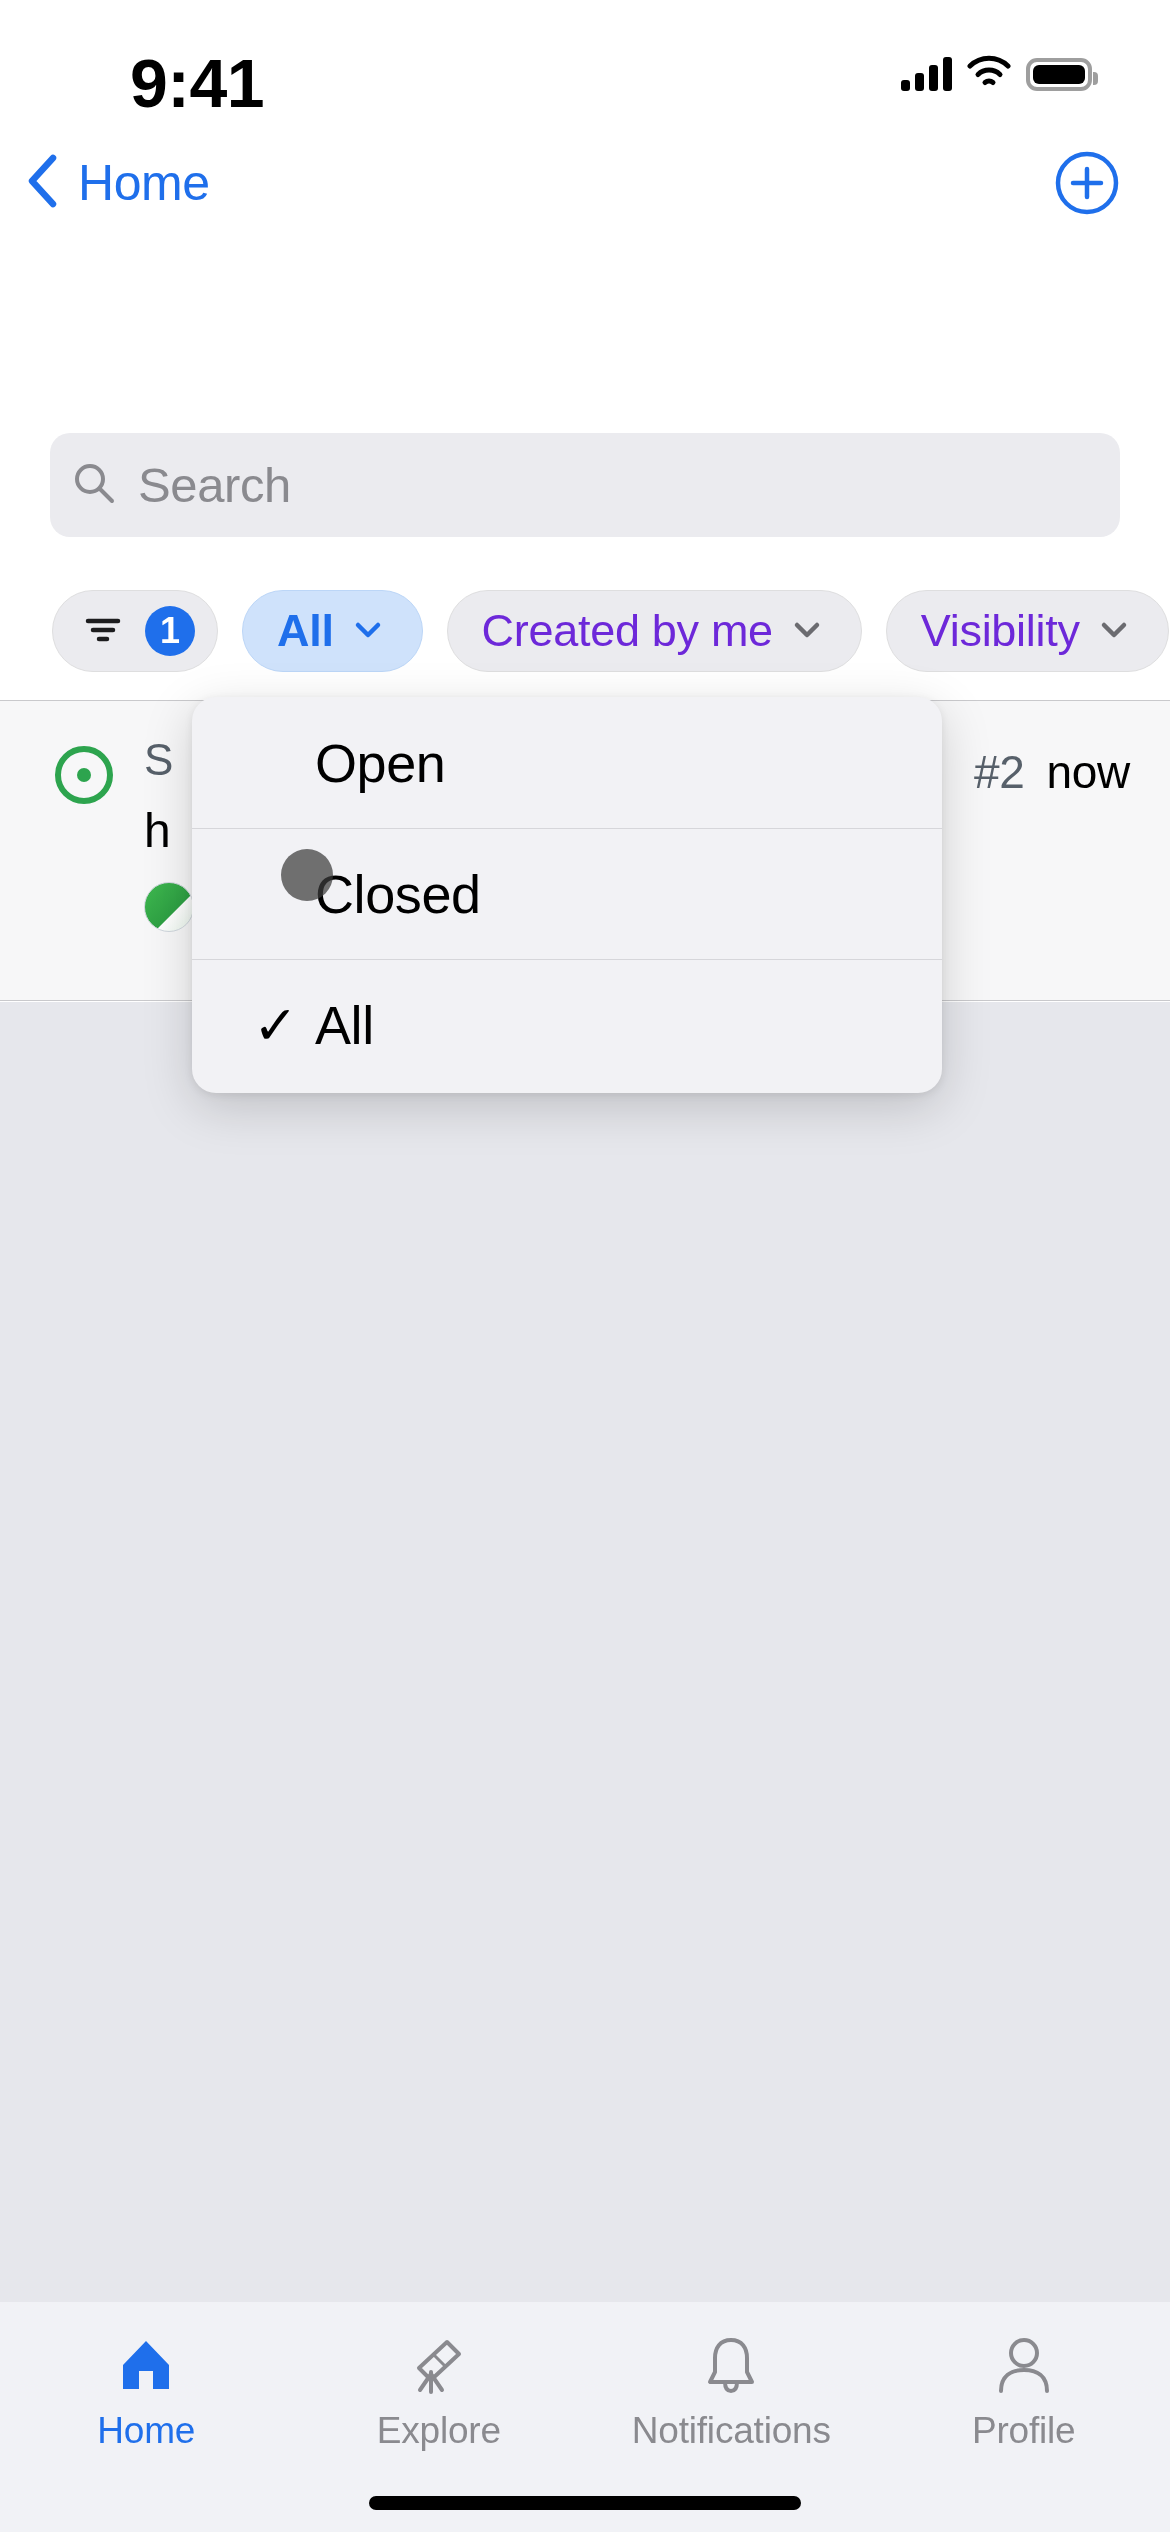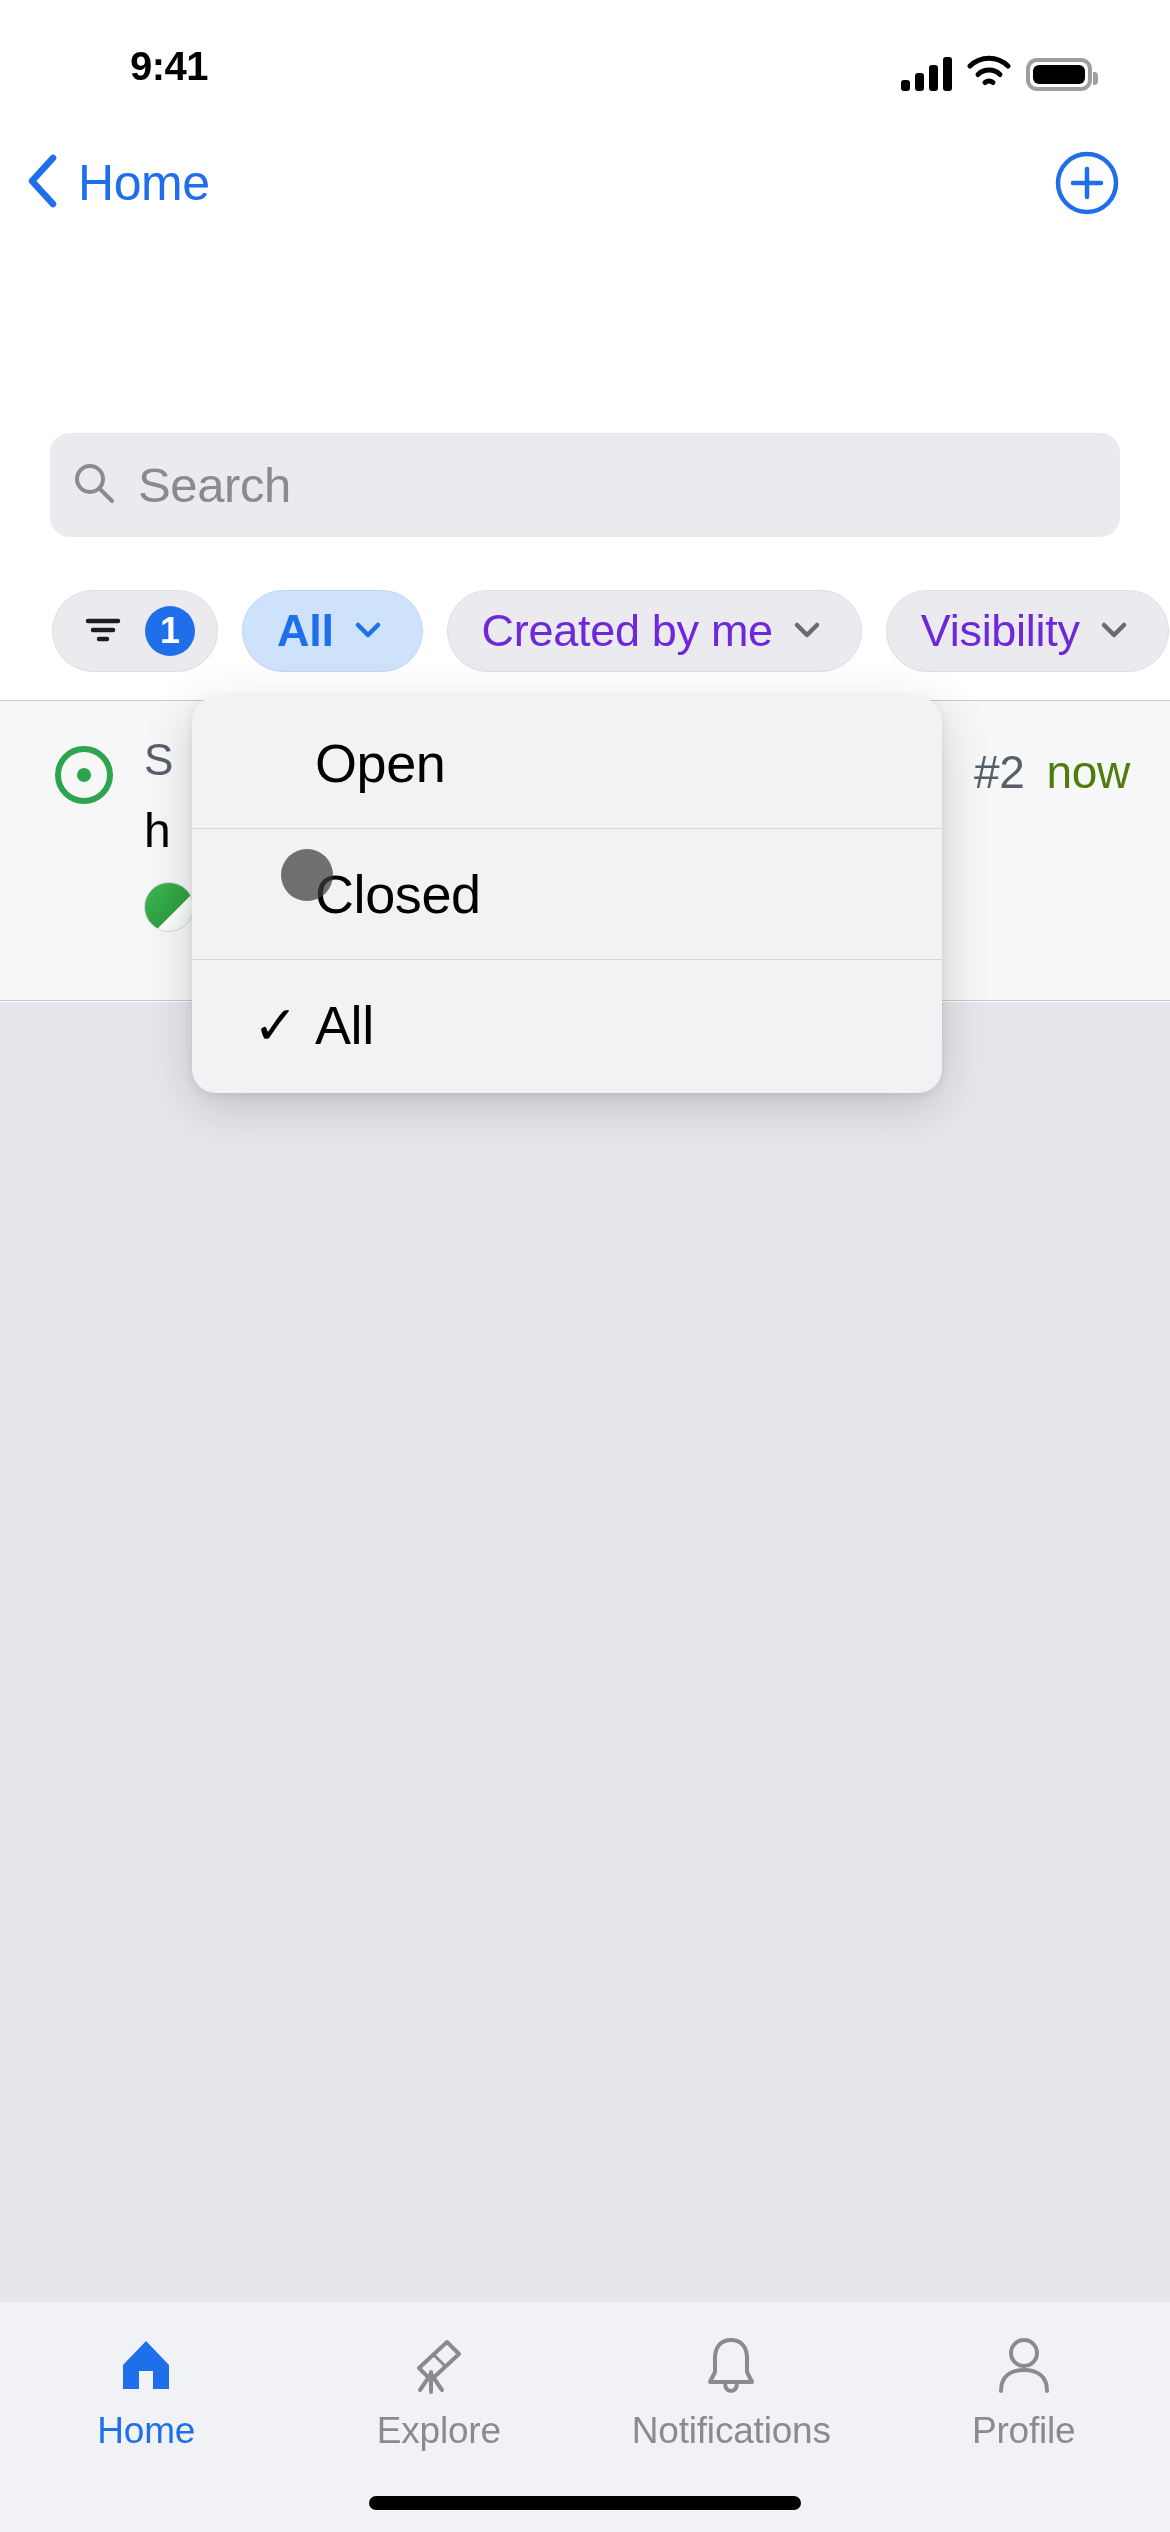--- a/index.html
+++ b/index.html
@@ -15,21 +15,21 @@
     background:#ffffff;
   }
 
   
   #status-bar {
     position:absolute; top:0; left:0; width:1170px; height:130px;
     background:#ffffff; z-index:5;
   }
   #status-time {
     position:absolute; left:130px; top:44px;
-    font-size:40px; font-weight:700; color:#000; letter-spacing:-0.5px;
+    font-size:68px; font-weight:700; color:#000; letter-spacing:-0.5px;
   }
   #status-right {
     position:absolute; right:78px; top:55px;
     display:flex; align-items:center; gap:15px;
   }
   .sig-bars { display:flex; align-items:flex-end; gap:5px; height:34px; }
   .sig-bars i { display:block; width:9px; background:#000; border-radius:3px; }
   .sig-bars i:nth-child(1){ height:11px; }
   .sig-bars i:nth-child(2){ height:18px; }
   .sig-bars i:nth-child(3){ height:26px; }
@@ -127,21 +127,21 @@
   .issue-avatar {
     width:50px; height:50px; border-radius:25px;
     background:linear-gradient(135deg,#3fb950 0%,#2ea043 60%,#ffffff 61%,#e8f5ea 100%);
     border:1.5px solid #d0d7de; flex:0 0 auto;
   }
   .issue-author { font-size:40px; color:#57606a; }
   .issue-right {
     flex:0 0 auto; display:flex; align-items:flex-start; gap:22px; padding-top:10px;
   }
   .issue-number { font-size:46px; color:#57606a; letter-spacing:-0.3px; }
-  .issue-time { font-size:46px; color:#4d7c0f; letter-spacing:-0.3px; }
+  .issue-time { font-size:46px; color:#000000; letter-spacing:-0.3px; }
 
   
   #content-bg {
     position:absolute; left:0; top:1002px; width:1170px; height:1300px;
     background:#e6e7ec; z-index:1;
   }
 
   
   #dropdown-menu {
     position:absolute; left:192px; top:697px;

